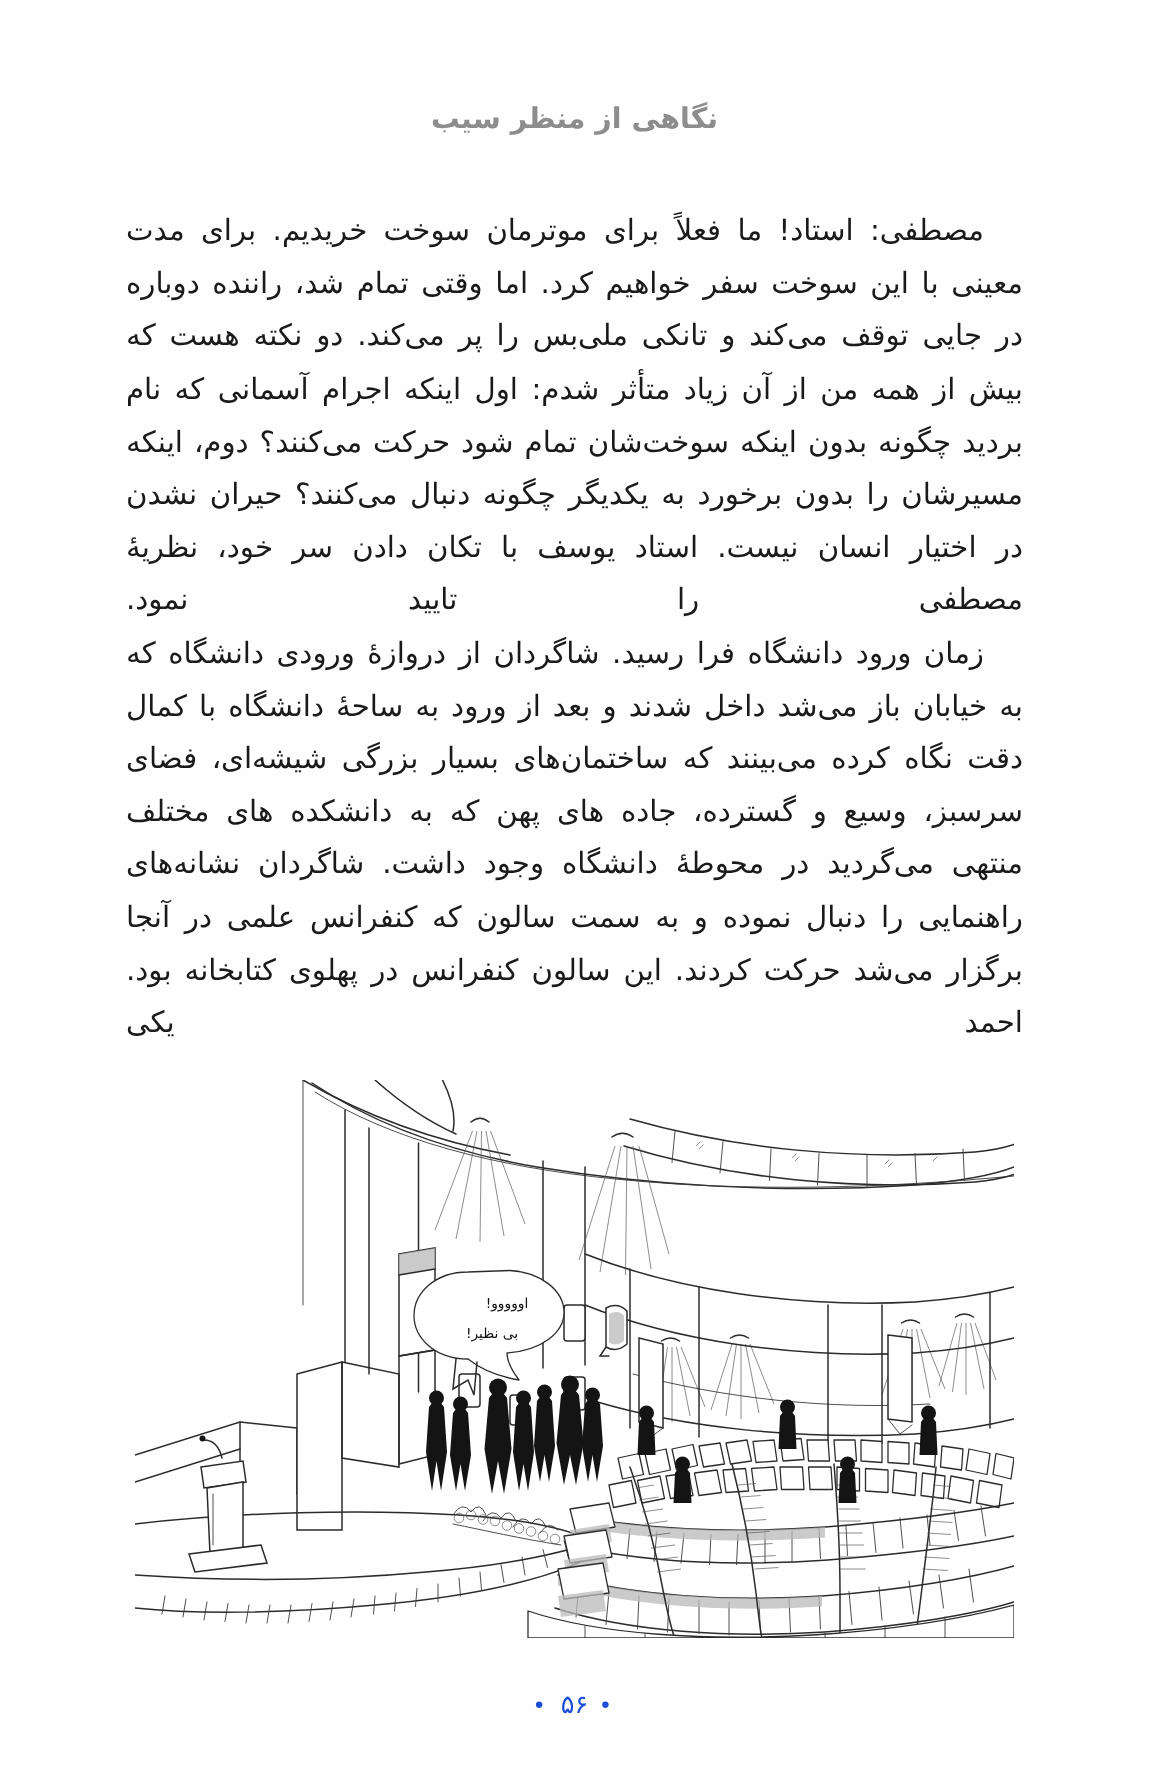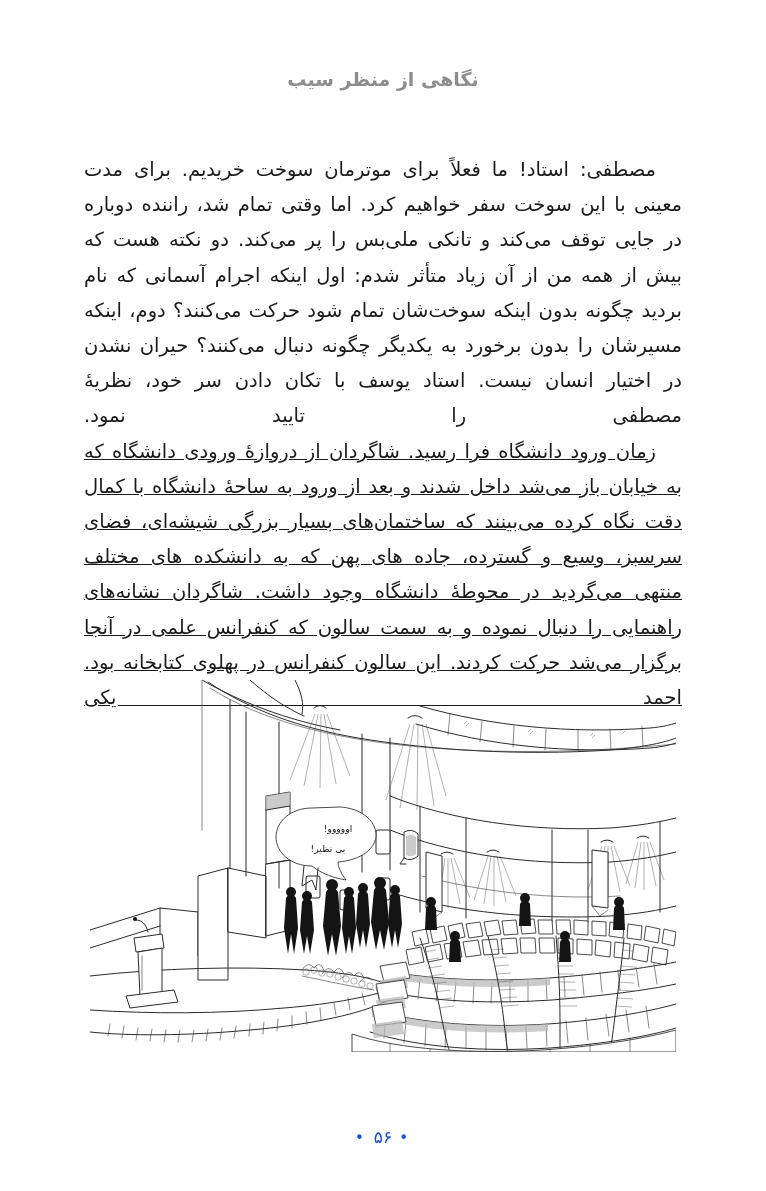--- a/index.html
+++ b/index.html
@@ -33,52 +33,52 @@
     font-size: 19px;
     font-weight: bold;
     color: #8d8d8d;
     letter-spacing: 0.5px;
     direction: rtl;
   }
 
   
   .text-column {
     position: absolute;
-    top: 152px;
+    top: 136px;
     right: 84px;
     left: 84px;
     direction: rtl;
     text-align: justify;
   }
 
   .para {
     font-size: 19.5px;
     line-height: 35.2px;
     text-align: justify;
     text-align-last: justify;
     margin: 0;
     direction: rtl;
     word-spacing: 0.5px;
   }
   .para.first-para { text-indent: 26px; }
-  .para.second-para { text-indent: 26px; text-decoration: underline; }
+  .para.second-para { text-indent: 26px; }
 
   .section-heading {
     font-size: 20.5px;
     font-weight: bold;
     margin: 10px 0 4px 0;
     text-align: right;
     direction: rtl;
     line-height: 32px;
   }
 
   
   .illustration {
     position: absolute;
-    top: 680px;
+    top: 720px;
     left: 90px;
     width: 586px;
     height: 372px;
   }
   .illustration svg { display: block; width: 100%; height: 100%; }
 
   .bubble-text {
     font-family: "DejaVu Sans", "Liberation Sans", sans-serif;
     font-size: 9.2px;
     fill: #111;

